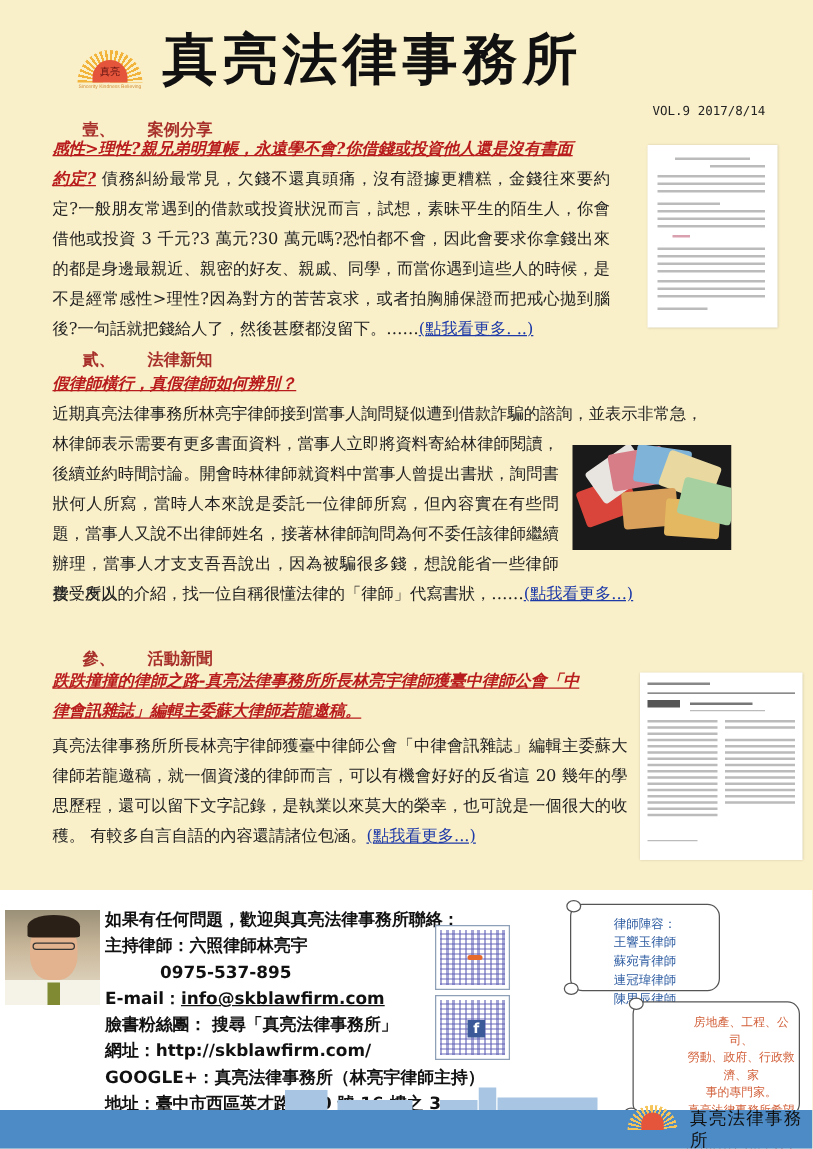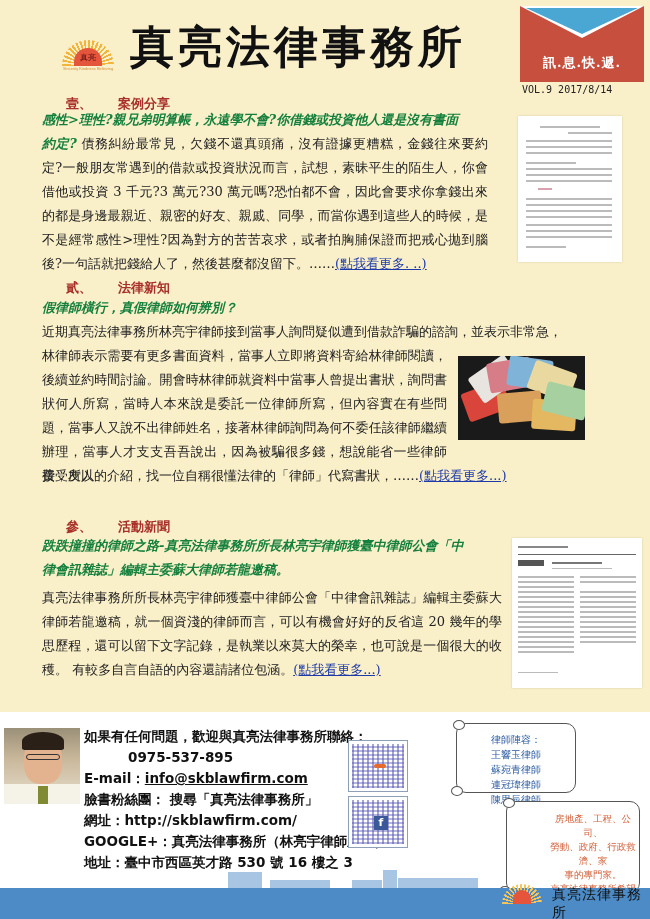--- a/index.html
+++ b/index.html
@@ -17,21 +17,21 @@
   .envelope { position: absolute; left: 520px; top: 6px; width: 124px; height: 76px; background: #c64f3d; }
   .env-flap { position: absolute; left: 0; top: 0; width: 0; height: 0; border-left: 62px solid transparent; border-right: 62px solid transparent; border-top: 32px solid #fff; }
   .env-flap-inner { position: absolute; left: 6px; top: 2px; width: 0; height: 0; border-left: 56px solid transparent; border-right: 56px solid transparent; border-top: 26px solid #4aa7d4; }
   .env-text { position: absolute; left: 0; bottom: 10px; width: 124px; text-align: center; color: #fff; font-size: 13px; font-weight: bold; letter-spacing: 1px; }
   .vol { position: absolute; left: 522px; top: 84px; font-family: "DejaVu Sans Mono", monospace; font-size: 10px; color: #222; }
 
   .sec-head { position: absolute; left: 66px; color: #a8302a; font-size: 13px; font-weight: bold; }
   .sec-head .num { display: inline-block; width: 52px; }
 
   .para { position: absolute; font-size: 13px; line-height: 24px; text-align: justify; color: #222; }
-  .headline { font-weight: bold; font-style: italic; color: #15803d; }
+  .headline { font-weight: bold; font-style: italic; text-decoration: underline; color: #b91c1c; }
   .more { color: #1e3aa8; text-decoration: underline; cursor: pointer; }
 
   .doc-img { position: absolute; background: #fff; box-shadow: 0 0 2px rgba(0,0,0,0.15); overflow: hidden; }
   .doc-line { position: absolute; height: 2px; background: #bbb; }
   .cards-img { position: absolute; left: 458px; top: 356px; width: 127px; height: 84px; background: #1a1a1a; overflow: hidden; }
   .card { position: absolute; width: 44px; height: 30px; border-radius: 3px; }
 
   .footer { position: absolute; left: 0; top: 712px; width: 650px; height: 207px; background: #ffffff; }
   .photo { position: absolute; left: 4px; top: 16px; width: 76px; height: 76px; background: linear-gradient(180deg, #9a9078 0%, #c9b79a 40%, #e8e1d0 100%); overflow: hidden; }
   .photo-face { position: absolute; left: 20px; top: 8px; width: 38px; height: 48px; border-radius: 45% 45% 40% 40%; background: #e2b38e; }
@@ -68,25 +68,20 @@
 <body>
 
 <div class="header">
   <div class="logo">
     <div class="logo-sun"></div>
     <div class="logo-core">真亮</div>
     <div class="logo-tag">Sincerity Kindness Believing</div>
   </div>
   <div class="title">真亮法律事務所</div>
 
-  <div class="envelope">
-    <div class="env-flap"></div>
-    <div class="env-flap-inner"></div>
-    <div class="env-text">訊.息.快.遞.</div>
-  </div>
   <div class="vol">VOL.9 2017/8/14</div>
 </div>
 
 <div class="sec-head" style="top:95px;">
   <span class="num">壹、</span><span>案例分享</span>
 </div>
 <div class="para" style="left:42px; top:108px; width:446px;">
   <span class="headline">感性&gt;理性?親兄弟明算帳，永遠學不會?你借錢或投資他人還是沒有書面</span><br>
   <span class="headline">約定?</span>
   <span>債務糾紛最常見，欠錢不還真頭痛，沒有證據更糟糕，金錢往來要約定?一般朋友常遇到的借款或投資狀況而言，試想，素昧平生的陌生人，你會借他或投資 3 千元?3 萬元?30 萬元嗎?恐怕都不會，因此會要求你拿錢出來的都是身邊最親近、親密的好友、親戚、同學，而當你遇到這些人的時候，是不是經常感性&gt;理性?因為對方的苦苦哀求，或者拍胸脯保證而把戒心拋到腦後?一句話就把錢給人了，然後甚麼都沒留下。……</span><a class="more">(點我看更多. ..)</a>
@@ -187,20 +182,21 @@
   <div class="photo">
     <div class="photo-face"></div>
     <div class="photo-hair"></div>
     <div class="photo-glasses"></div>
     <div class="photo-shirt"></div>
     <div class="photo-tie"></div>
   </div>
 
   <div class="contact">
     <div>如果有任何問題，歡迎與真亮法律事務所聯絡：</div>
+    <div>主持律師：六照律師林亮宇</div>
     <div class="indent">0975-537-895</div>
     <div><span>E-mail：</span><a class="link">info@skblawfirm.com</a></div>
     <div>臉書粉絲團：  搜尋「真亮法律事務所」</div>
     <div>網址：http://skblawfirm.com/</div>
     <div>GOOGLE+：真亮法律事務所（林亮宇律師主持）</div>
     <div>地址：臺中市西區英才路 530 號 16 樓之 3</div>
   </div>
 
   <div class="qr" style="left:348px; top:28px;">
     <div class="qr-grid">

